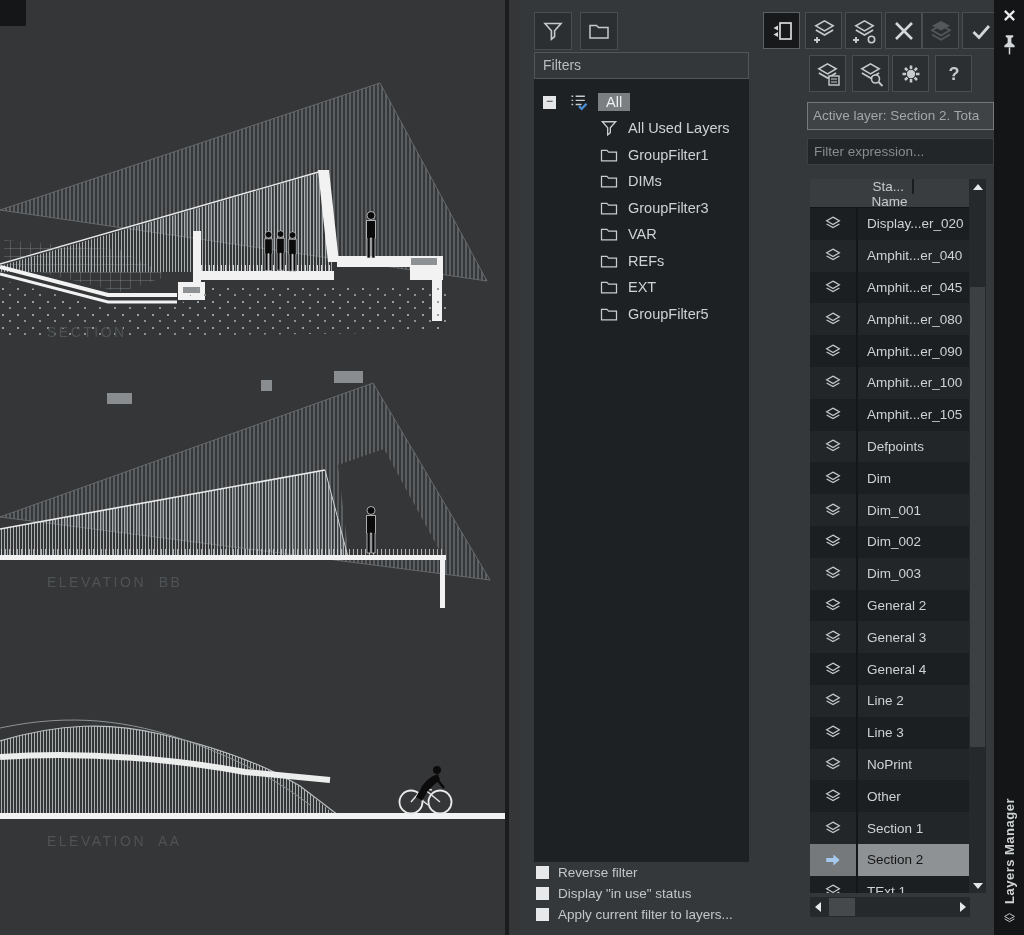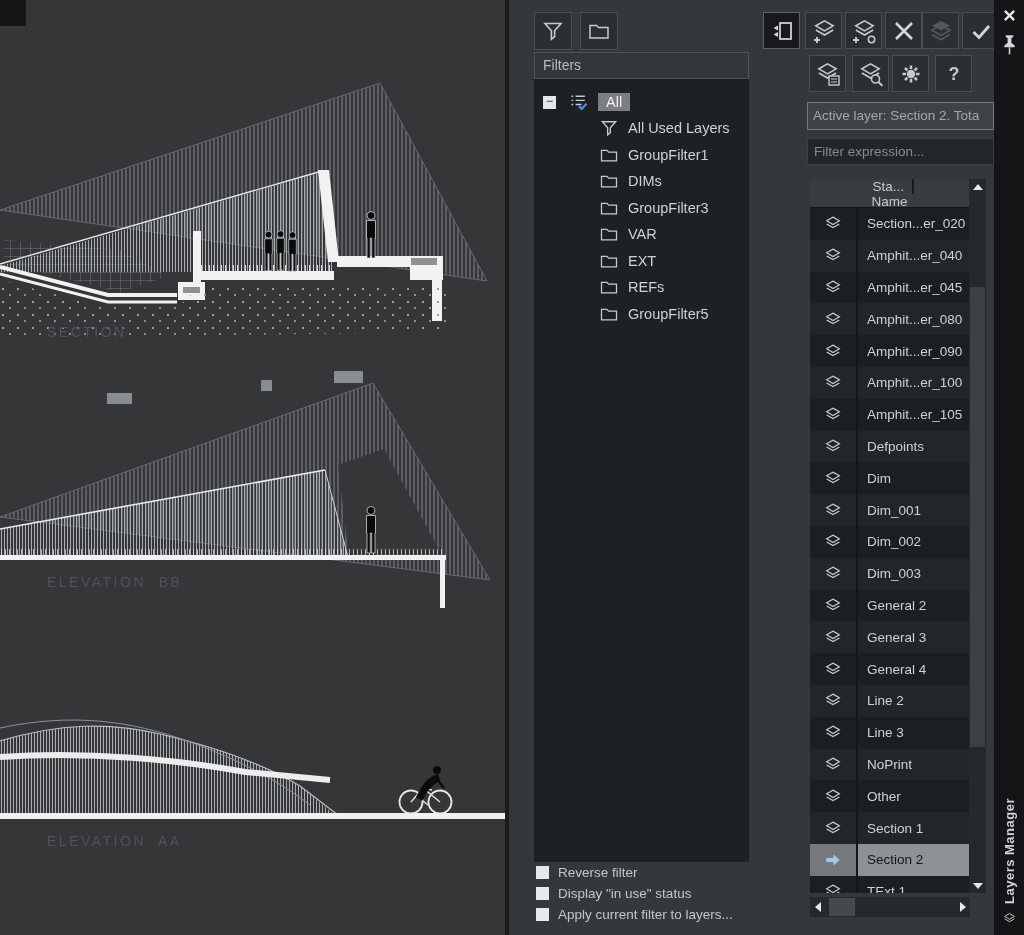--- a/index.html
+++ b/index.html
@@ -237,27 +237,27 @@
       <div class="tree-item">
         <svg width="20" height="20" style="color:#c8ccce">
             <use href="#sym-folder" width="20" height="20"></use>
           </svg>
         <span>VAR</span>
       </div>
       <div class="tree-item">
         <svg width="20" height="20" style="color:#c8ccce">
             <use href="#sym-folder" width="20" height="20"></use>
           </svg>
+        <span>REFs</span>
+      </div>
+      <div class="tree-item">
+        <svg width="20" height="20" style="color:#c8ccce">
+            <use href="#sym-folder" width="20" height="20"></use>
+          </svg>
         <span>EXT</span>
-      </div>
-      <div class="tree-item">
-        <svg width="20" height="20" style="color:#c8ccce">
-            <use href="#sym-folder" width="20" height="20"></use>
-          </svg>
-        <span>REFs</span>
       </div>
       <div class="tree-item">
         <svg width="20" height="20" style="color:#c8ccce">
             <use href="#sym-folder" width="20" height="20"></use>
           </svg>
         <span>GroupFilter5</span>
       </div>
     </div>
 
     <div class="cb-row" style="top:864px">
@@ -343,21 +343,21 @@
         <div class="th-status">Sta...</div>
         <div class="th-name">Name</div>
       </div>
       <div class="tbody">
         <div class="trow dark">
             <div class="tc-status">
               <svg width="20" height="17" style="color:#c6cacd">
                 <use href="#sym-layers" width="20" height="17"></use>
               </svg>
             </div>
-            <div class="tc-name">Section...er_020</div>
+            <div class="tc-name">Display...er_020</div>
           </div>
         <div class="trow lite">
             <div class="tc-status">
               <svg width="20" height="17" style="color:#c6cacd">
                 <use href="#sym-layers" width="20" height="17"></use>
               </svg>
             </div>
             <div class="tc-name">Amphit...er_040</div>
           </div>
         <div class="trow dark">

